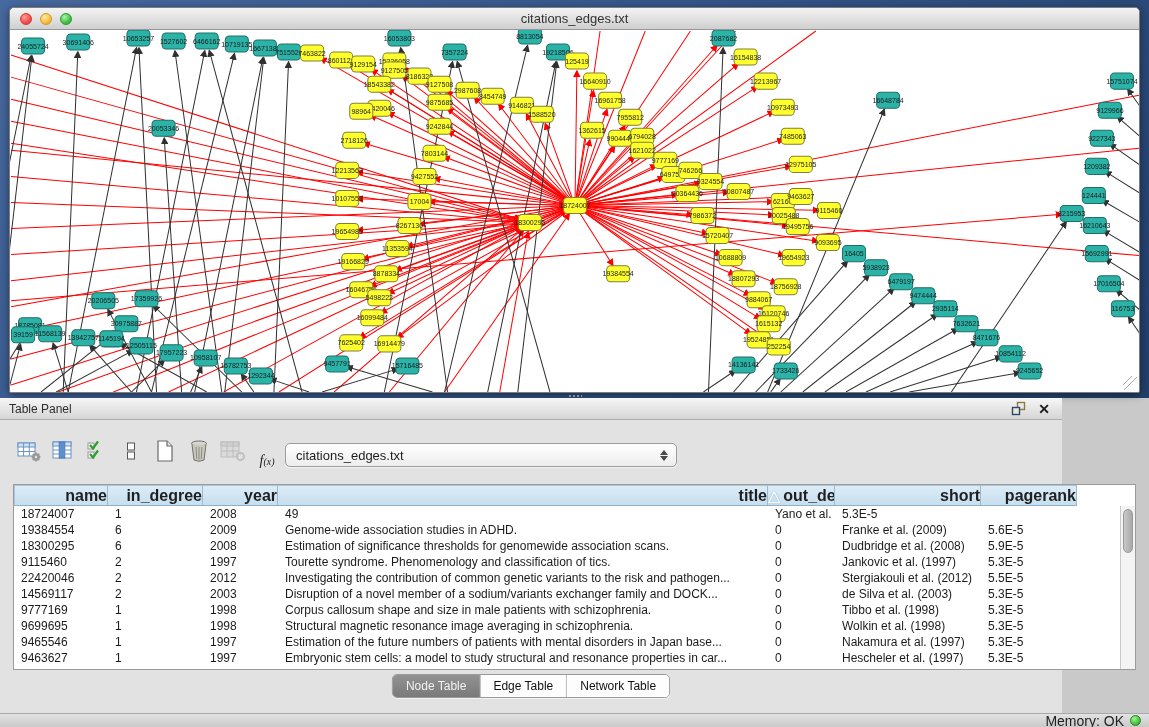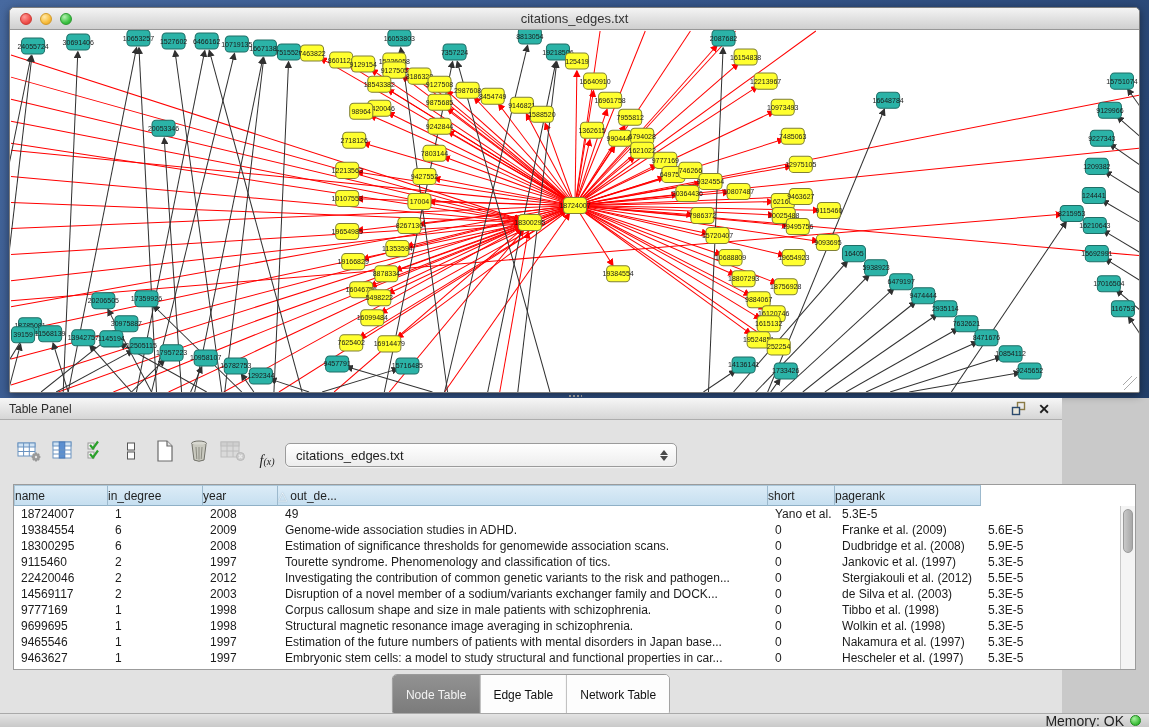--- a/index.html
+++ b/index.html
@@ -38,39 +38,39 @@
   .fx-label { font-family:"Liberation Serif", serif; font-style:italic; font-size:14px; color:#222;margin-top:19px; }
 
   .combo { position:absolute; top:45px; left:285px; width:392px; height:24px; border:1px solid #9b9b9b; border-radius:5px; background:linear-gradient(#ffffff,#ededed); display:flex; align-items:center; box-shadow:0 1px 1px rgba(255,255,255,.7); }
   .combo-value { flex:1; font-size:13px; color:#1e1e1e; padding-left:10px; }
   .combo-arrows { width:20px; display:flex; flex-direction:column; align-items:center; gap:1px; padding-right:4px; }
   .combo-arrows .up { width:0; height:0; border-left:4px solid transparent; border-right:4px solid transparent; border-bottom:5px solid #4a4a4a; }
   .combo-arrows .down { width:0; height:0; border-left:4px solid transparent; border-right:4px solid transparent; border-top:5px solid #4a4a4a; }
 
   .table-wrap { position:absolute; top:86px; left:13px; width:1123px; height:186px; background:#fff; border:1px solid #9b9b9b; }
   .thead { display:flex; height:21px; background:#fff; }
-  .th { height:21px; background:linear-gradient(#dcecf7,#c6dff0); border-right:1px solid #9cb9cd; border-bottom:1px solid #8fb0c6; border-top:1px solid #aac6d8; font-size:12px; color:#1f1f1f; text-align:left; line-height:20px; overflow:hidden; white-space:nowrap; }
+  .th { height:21px; background:linear-gradient(#dcecf7,#c6dff0); border-right:1px solid #9cb9cd; border-bottom:1px solid #8fb0c6; border-top:1px solid #aac6d8; font-size:16px; color:#1f1f1f; text-align:right; line-height:20px; overflow:hidden; white-space:nowrap;font-weight:bold; }
   .th:first-child { border-left:1px solid #aac6d8; }
   .tbody { position:relative; }
   .tr { display:flex; height:16px; }
   .td { font-size:12px; color:#1b1b1b; line-height:16px; padding-left:7px; overflow:hidden; white-space:nowrap; }
   .th:nth-child(1),.td:nth-child(1){ width:94px; }
   .th:nth-child(2),.td:nth-child(2){ width:95px; }
   .th:nth-child(3),.td:nth-child(3){ width:75px; }
   .th:nth-child(4),.td:nth-child(4){ width:490px; }
   .th:nth-child(5),.td:nth-child(5){ width:67px; }
   .th:nth-child(6),.td:nth-child(6){ width:146px; }
   .th:nth-child(7),.td:nth-child(7){ width:96px; }
   .sort-glyph { color:#f7fbff; margin-right:3px; text-shadow:0 0 1px #6b90a8; }
 
   .vscroll { position:absolute; top:21px; right:0; width:15px; height:163px; background:#f4f4f4; border-left:1px solid #c9c9c9; }
   .vthumb { position:absolute; top:3px; left:2px; width:10px; height:44px; border-radius:5px; background:linear-gradient(90deg,#c9c9c9,#a8a8a8); border:1px solid #9a9a9a; }
 
   .tabs { position:absolute; top:276px; left:50%; transform:translateX(-50%); display:flex; border:1px solid #9a9a9a; border-radius:5px; overflow:hidden; background:#fdfdfd; box-shadow:0 1px 0 rgba(255,255,255,.6); }
-  .tab { font-size:12px; padding:13px 13px; color:#111; border-right:1px solid #b8b8b8; background:#fdfdfd; }
+  .tab { font-size:12px; padding:4px 13px; color:#111; border-right:1px solid #b8b8b8; background:#fdfdfd; }
   .tab:last-child { border-right:none; }
   .tab.selected { background:linear-gradient(#929292,#7a7a7a); color:#f2f2f2; }
 
   
   .status-bar { position:absolute; top:713px; left:0; width:1149px; height:14px; background:linear-gradient(#e3e3e3,#c9c9c9); border-top:1px solid #a9a9a9; display:flex; align-items:center; justify-content:flex-end; }
   .memory-label { font-size:14px; color:#222; margin-right:6px; }
   .memory-dot { width:11px; height:11px; border-radius:50%; background:radial-gradient(circle at 35% 30%,#a8f0a0,#3fc03c 65%,#2a9a28); border:1px solid #1f8a1f; margin-right:8px; }
 </style>
 </head>
 <body>
@@ -850,20 +850,21 @@
           <span class="up"></span>
           <span class="down"></span>
         </span>
     </div>
 
     <div class="table-wrap">
       <div class="thead" id="thead-row">
           <div class="th">name</div>
           <div class="th">in_degree</div>
           <div class="th">year</div>
+          <div class="th">title</div>
           <div class="th"><span class="sort-glyph">△</span>out_de...</div>
           <div class="th">short</div>
           <div class="th">pagerank</div>
         </div>
       <div class="tbody" id="tbody">
           <div class="tr">
             <div class="td">18724007</div>
             <div class="td">1</div>
             <div class="td">2008</div>
             <div class="td">49</div>
@@ -939,21 +940,21 @@
             <div class="td">1997</div>
             <div class="td">Estimation of the future numbers of patients with mental disorders in Japan base...</div>
             <div class="td">0</div>
             <div class="td">Nakamura et al. (1997)</div>
             <div class="td">5.3E-5</div>
           </div>
           <div class="tr">
             <div class="td">9463627</div>
             <div class="td">1</div>
             <div class="td">1997</div>
-            <div class="td">Embryonic stem cells: a model to study structural and functional properties in car...</div>
+            <div class="td">Embryonic stem cells: a model to study structural and resonance properties in car...</div>
             <div class="td">0</div>
             <div class="td">Hescheler et al. (1997)</div>
             <div class="td">5.3E-5</div>
           </div>
         </div>
       <div class="vscroll">
         <div class="vthumb"></div>
       </div>
     </div>
 

